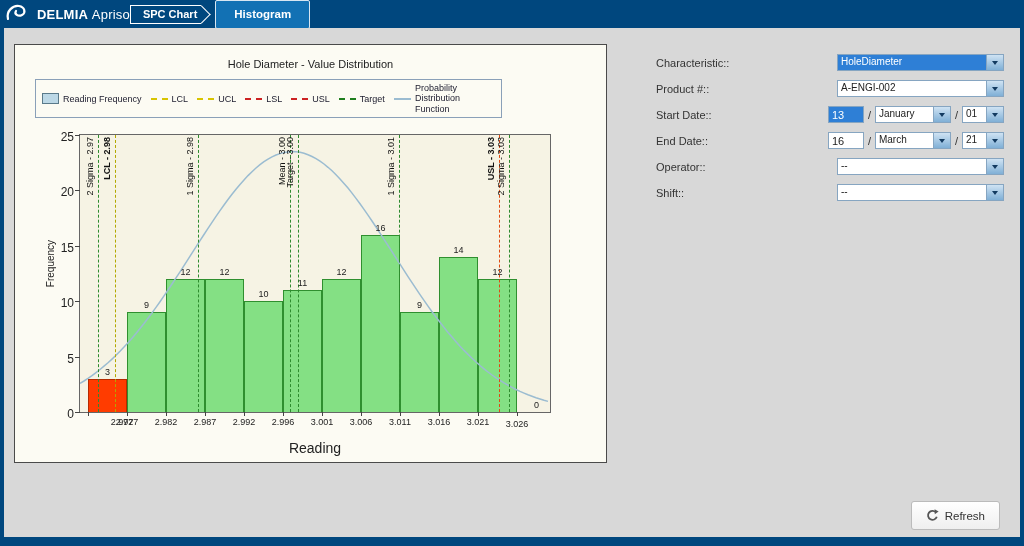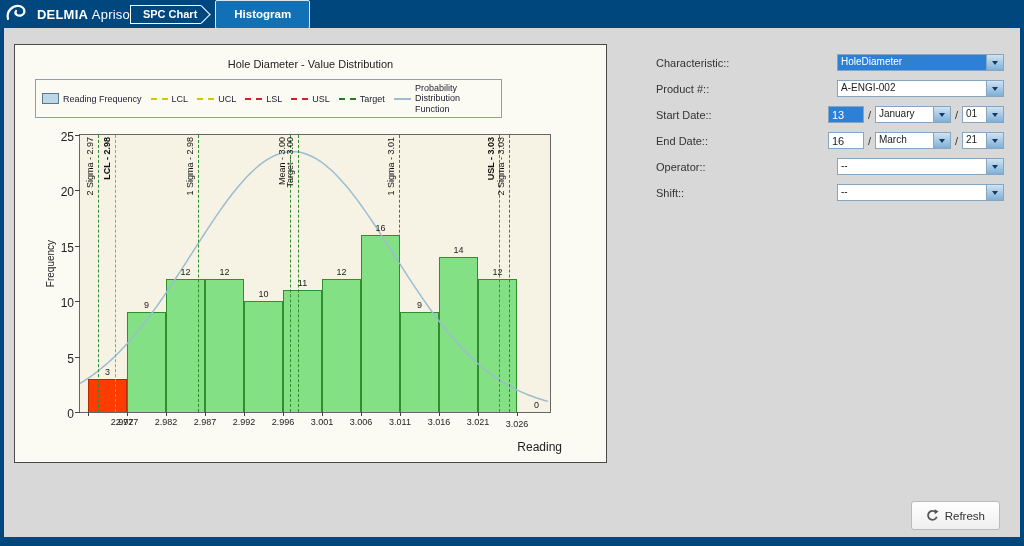--- a/index.html
+++ b/index.html
@@ -34,21 +34,21 @@
   .leg-item{display:flex;align-items:center;gap:4px;}
   .leg-label{white-space:nowrap;}
   .leg-label.wrap{white-space:normal;max-width:80px;line-height:1.15;}
   .sw-box{width:15px;height:9px;border:1px solid #5a7a8a;display:inline-block;}
   .sw-dash{width:17px;height:0;border-top:2px dashed #999;display:inline-block;}
   .sw-line{width:17px;height:0;border-top:2px solid #999;display:inline-block;}
   .plot{position:absolute;left:64px;top:89px;width:470px;height:277px;background:#f6f3e4;border:1px solid #666;}
   .curve{position:absolute;left:0;top:0;z-index:3;}
   .ylab{position:absolute;left:-70px;top:123px;width:80px;text-align:center;transform:rotate(-90deg);
         font-size:10px;color:#222;}
-  .xlab{position:absolute;left:12px;top:305px;width:470px;text-align:right;font-size:12px;color:#222;}
+  .xlab{position:absolute;left:0;top:305px;width:470px;text-align:center;font-size:14px;color:#222;}
   .ytick-label{position:absolute;width:26px;left:-32px;text-align:right;font-size:12px;color:#222;}
   .tickmark-y{position:absolute;width:5px;height:1px;left:-5px;background:#444;}
   .xtick-label{position:absolute;width:38px;text-align:center;font-size:9px;color:#222;}
   .tickmark-x{position:absolute;width:1px;height:4px;background:#444;}
   .bar{position:absolute;bottom:0;box-sizing:border-box;border:1px solid #2f8f2f;border-bottom:none;
        background:#84e084;z-index:1;}
   .bar-label{position:absolute;width:20px;text-align:center;font-size:9px;color:#222;z-index:6;}
   .vline{position:absolute;top:0;height:277px;width:0;border-left:1px dashed #2e8b2e;z-index:4;}
   .vlabel{position:absolute;width:120px;height:12px;transform:rotate(-90deg);text-align:right;
           font-size:9px;color:#111;white-space:nowrap;z-index:5;}

